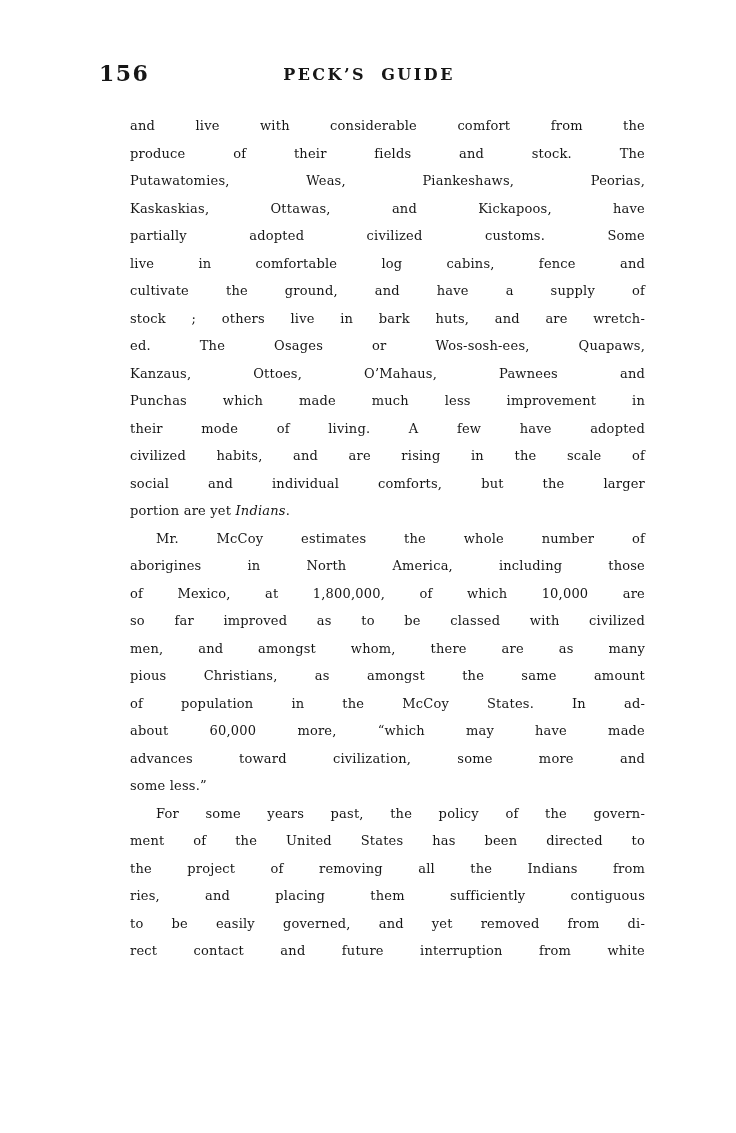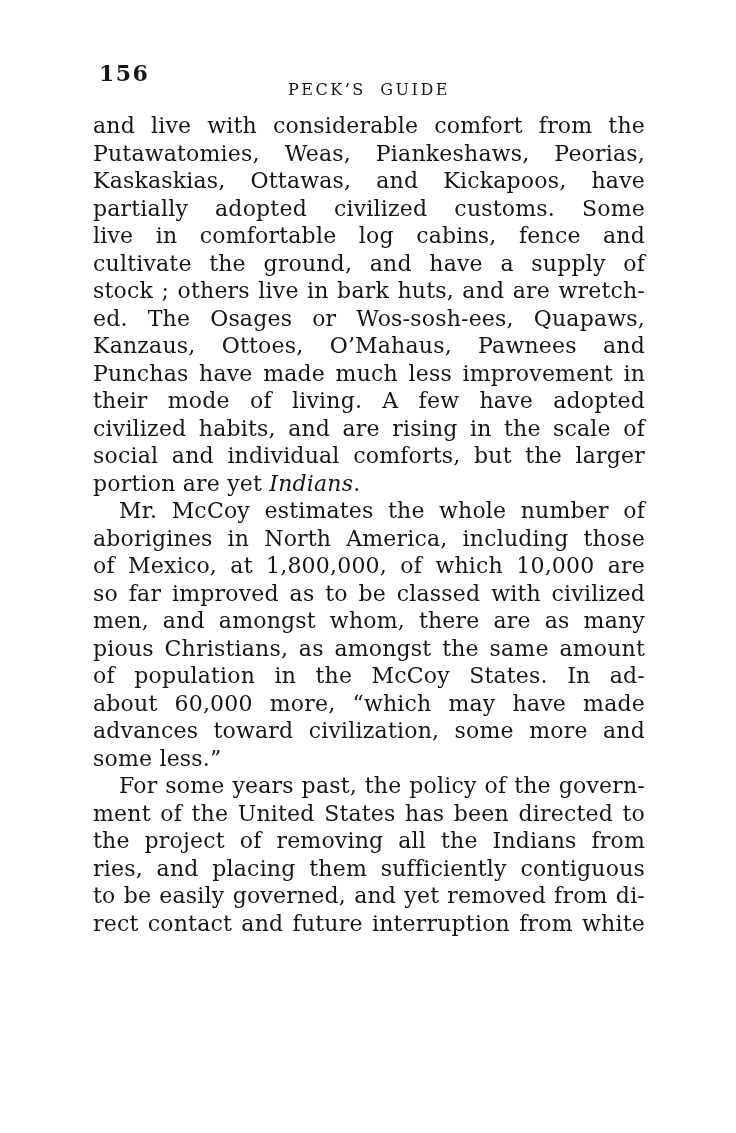--- a/index.html
+++ b/index.html
@@ -31,38 +31,38 @@
     letter-spacing: 1.5px;
     font-weight: bold;
   }
   .running {
     position: absolute;
     left: 0;
     right: 0;
     top: 5px;
     text-align: center;
     font-size: 16px;
-    font-weight: normal;
+    font-weight: bold;
     letter-spacing: 2.5px;
     word-spacing: 7px;
-    margin-top: 15px;
   }
   .column {
     position: absolute;
     left: 93px;
     top: 112px;
     width: 552px;
   }
   .line {
-    font-size: 22px;
+    font-size: 13px;
     height: 27.5px;
     line-height: 27.5px;
     text-align: justify;
     text-align-last: justify;
     letter-spacing: 0.2px;
+    margin-left: 37px;
   }
   .line.no-just {
     text-align: center;
     text-align-last: left;
   }
   .line.indent {
     text-indent: 26px;
   }
   .line em {
     font-style: italic;
@@ -71,29 +71,30 @@
 </head>
 <body>
 
 <div class="page">
   <div class="header">
     <span class="pagenum">156</span>
     <span class="running">PECK’S GUIDE</span>
   </div>
   <div class="column">
       <div class="line">and live with considerable comfort from the</div>
+      <div class="line">produce of their fields and stock. The</div>
       <div class="line">Putawatomies, Weas, Piankeshaws, Peorias,</div>
       <div class="line">Kaskaskias, Ottawas, and Kickapoos, have</div>
       <div class="line">partially adopted civilized customs. Some</div>
       <div class="line">live in comfortable log cabins, fence and</div>
       <div class="line">cultivate the ground, and have a supply of</div>
       <div class="line">stock ; others live in bark huts, and are wretch-</div>
       <div class="line">ed. The Osages or Wos-sosh-ees, Quapaws,</div>
       <div class="line">Kanzaus, Ottoes, O’Mahaus, Pawnees and</div>
-      <div class="line">Punchas have made much less improvement in</div>
+      <div class="line">Punchas which made much less improvement in</div>
       <div class="line">their mode of living. A few have adopted</div>
       <div class="line">civilized habits, and are rising in the scale of</div>
       <div class="line">social and individual comforts, but the larger</div>
       <div class="line no-just"><span>portion are yet </span><em>Indians</em><span>.</span></div>
       <div class="line indent">Mr. McCoy estimates the whole number of</div>
       <div class="line">aborigines in North America, including those</div>
       <div class="line">of Mexico, at 1,800,000, of which 10,000 are</div>
       <div class="line">so far improved as to be classed with civilized</div>
       <div class="line">men, and amongst whom, there are as many</div>
       <div class="line">pious Christians, as amongst the same amount</div>

